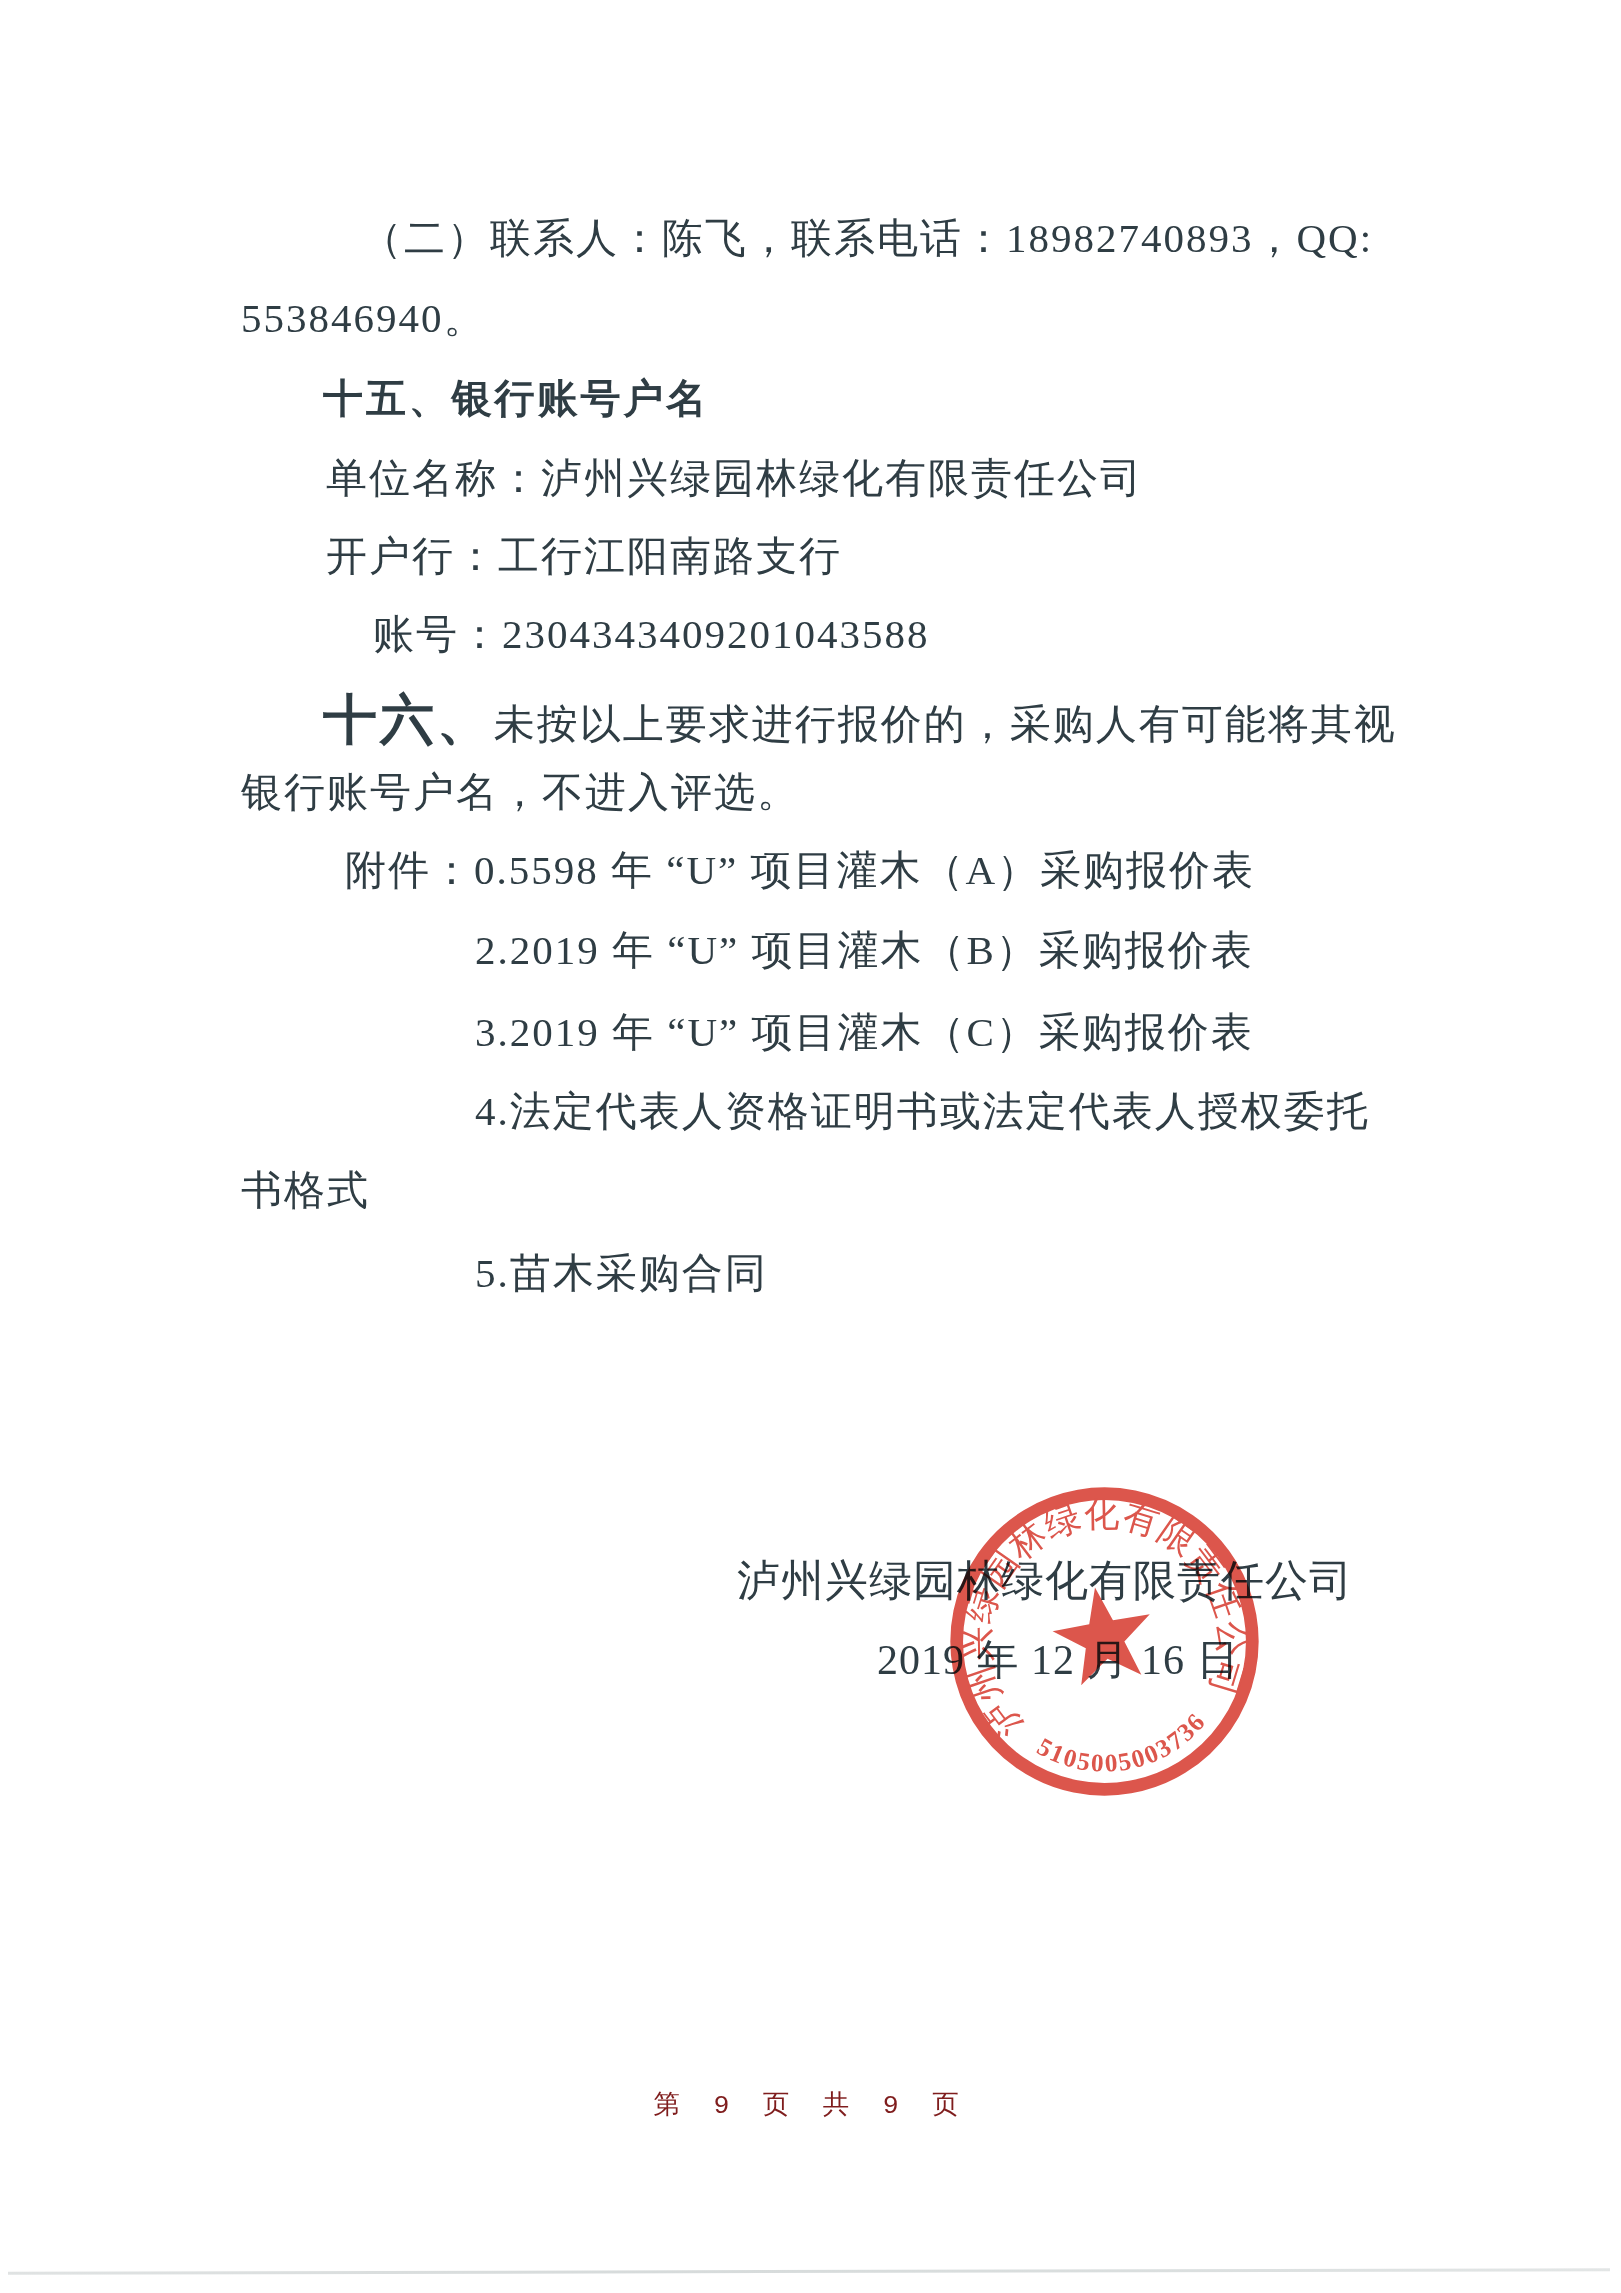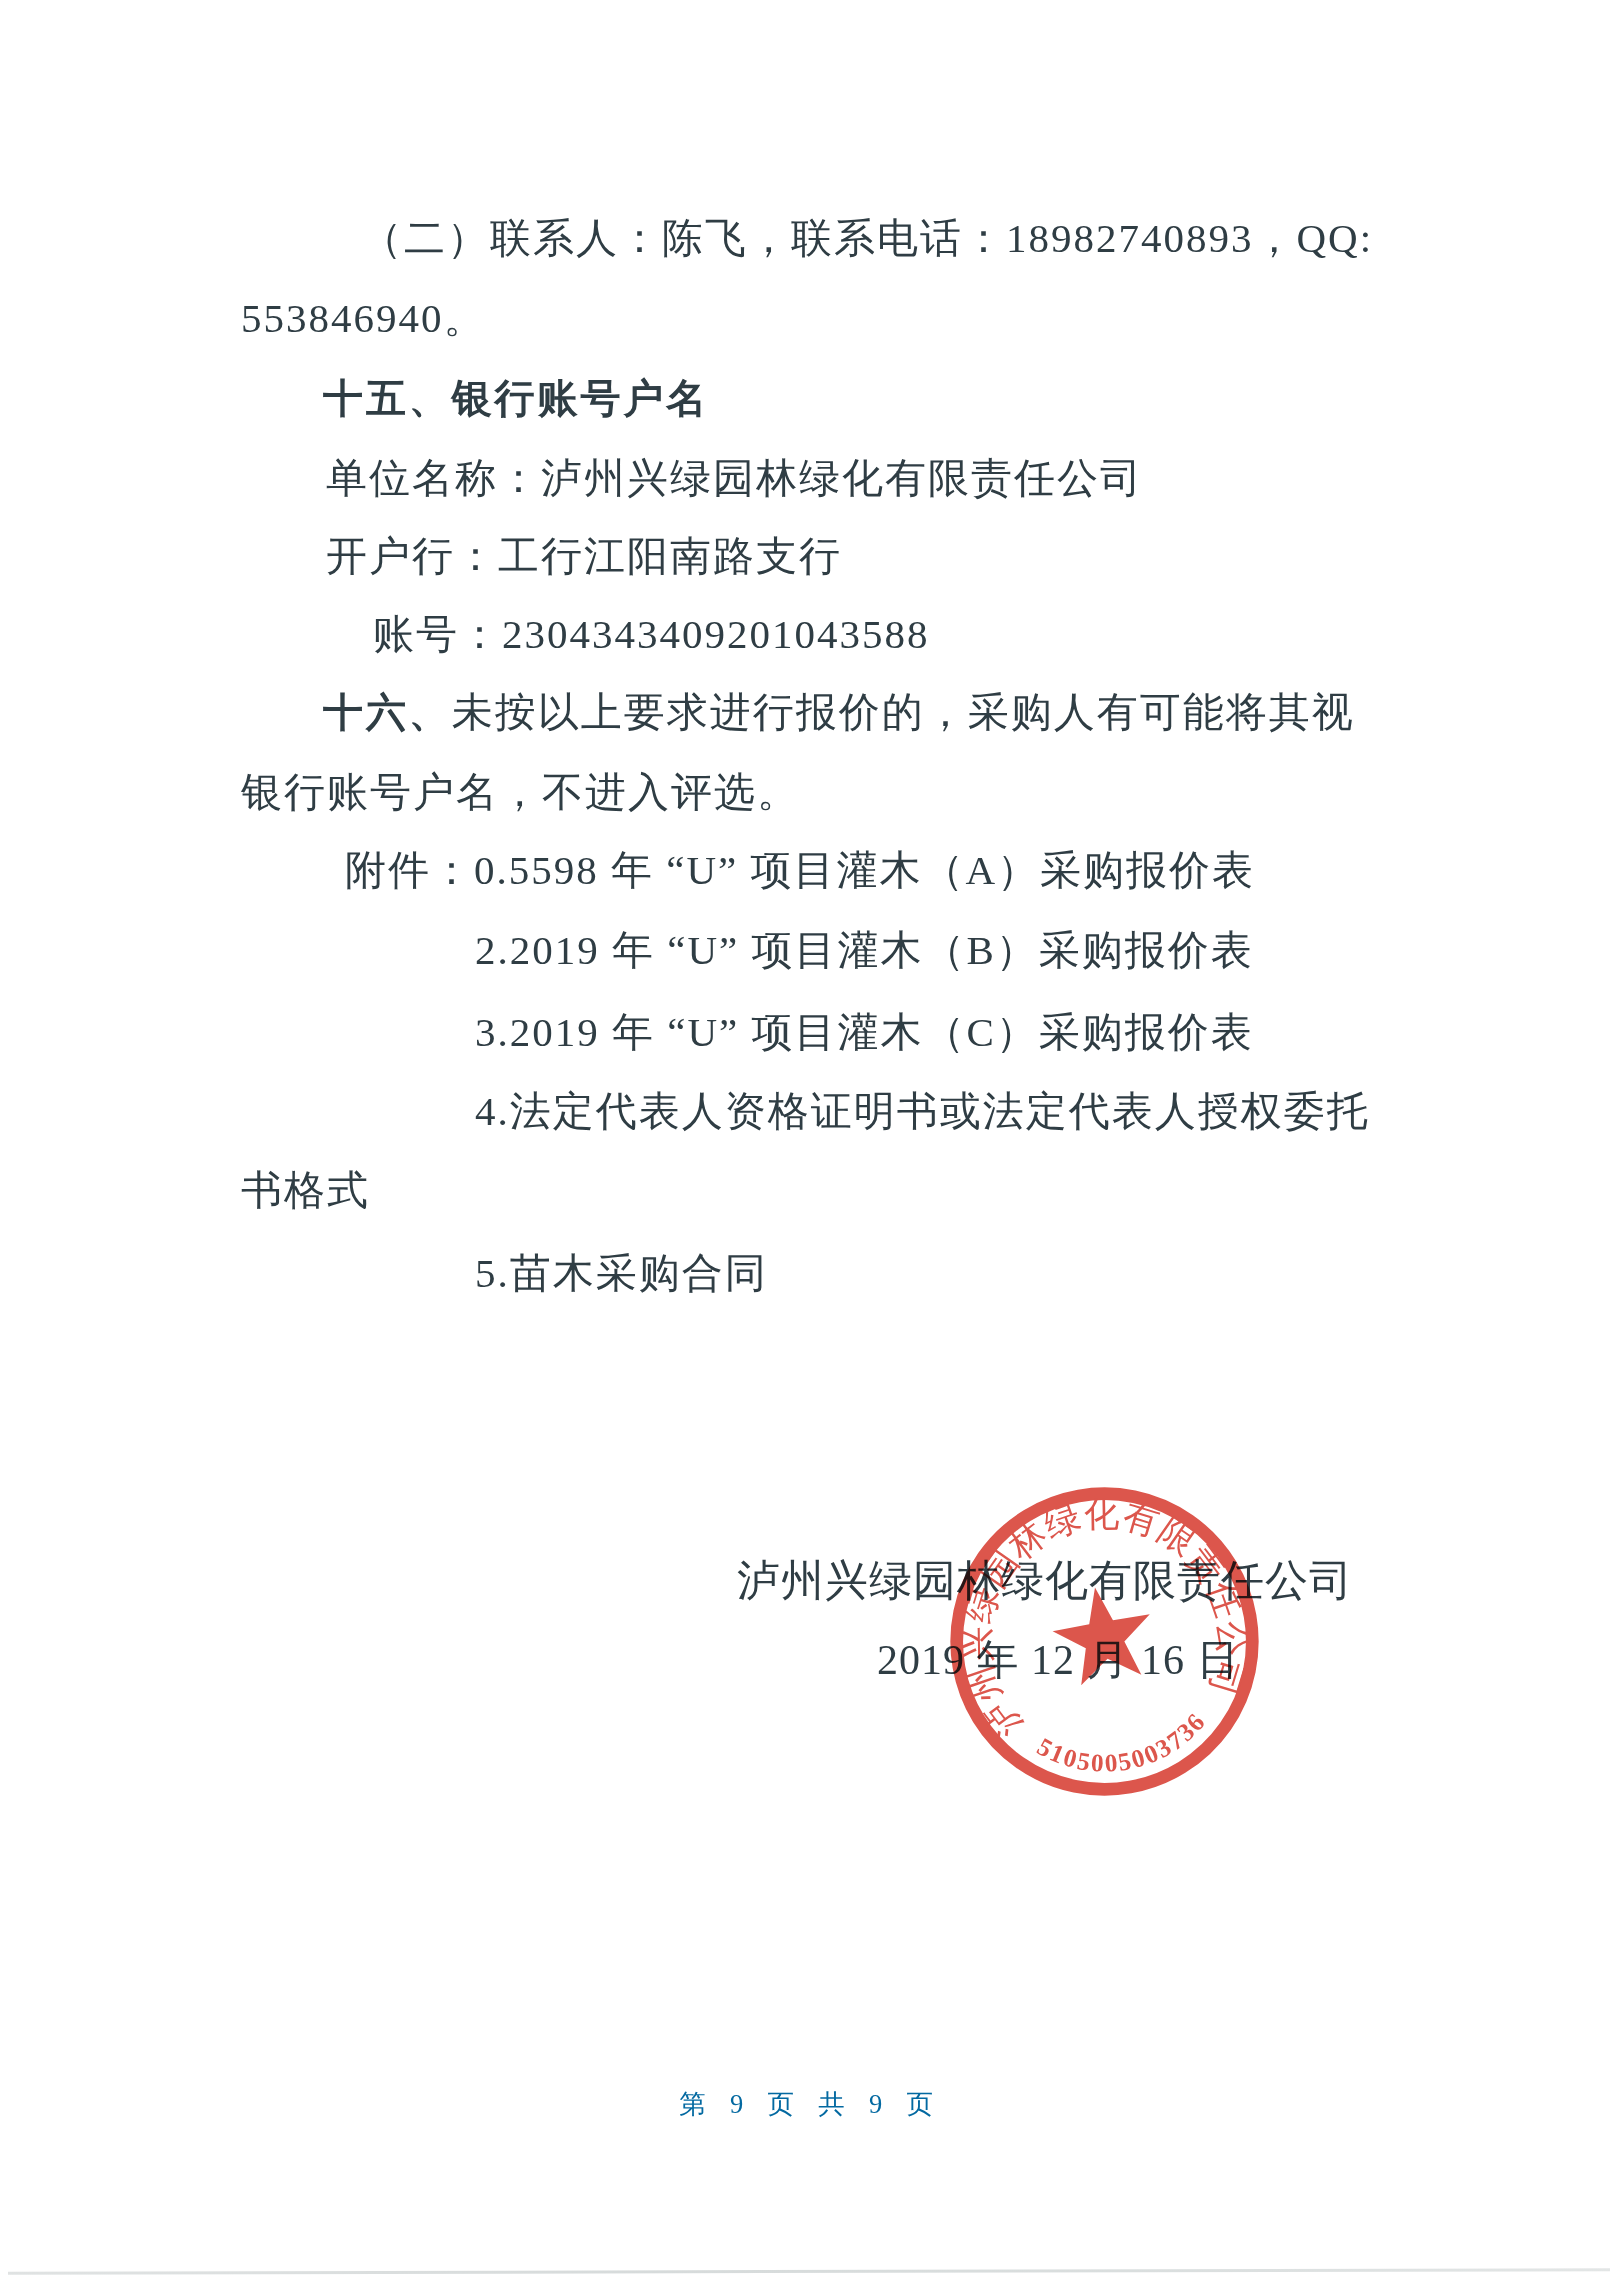--- a/index.html
+++ b/index.html
@@ -31,24 +31,24 @@
   .sig-line{
     position:absolute;
     font-size:43px;
     letter-spacing:1px;
     white-space:nowrap;
   }
   .footer-line{
     position:absolute;
     left:0;right:0;
     text-align:center;
-    font-family:Liberation Serif, serif;
+    font-family:Liberation Mono, monospace;
     font-size:26.5px;
     letter-spacing:8.8px;
-    color:#0369a1;
+    color:#7f1d1d;
   }
   .seal{
     position:absolute;
     left:943px;top:1480px;
     width:323px;height:323px;
     transform:rotate(-10deg);
     opacity:0.9;
     mix-blend-mode:multiply;
   }
   .seal text{
@@ -74,21 +74,21 @@
 
   <div class="line bold-heading" style="left:323px;top:376px;font-size:40px;">十五、银行账号户名</div>
 
   <div class="line" style="left:326px;top:534px;">开户行：工行江阳南路支行</div>
 
   <div class="line" style="left:326px;top:456px;">单位名称：泸州兴绿园林绿化有限责任公司</div>
 
   <div class="line" style="left:326px;top:612px;margin-left:47px;">账号：2304343409201043588</div>
 
   <div class="line" style="left:323px;top:690px;">
-    <span class="bold-prefix" style="font-size:40px;">十六、</span><span>未按以上要求进行报价的，采购人有可能将其视</span>
+    <span class="bold-prefix" style="font-size:54px;">十六、</span><span>未按以上要求进行报价的，采购人有可能将其视</span>
   </div>
 
   <div class="line" style="left:241px;top:770px;">银行账号户名，不进入评选。</div>
 
   <div class="line" style="left:345px;top:848px;">附件：0.5598 年 “U” 项目灌木（A）采购报价表</div>
 
   <div class="line" style="left:475px;top:928px;">2.2019 年 “U” 项目灌木（B）采购报价表</div>
 
   <div class="line" style="left:475px;top:1010px;">3.2019 年 “U” 项目灌木（C）采购报价表</div>
 

